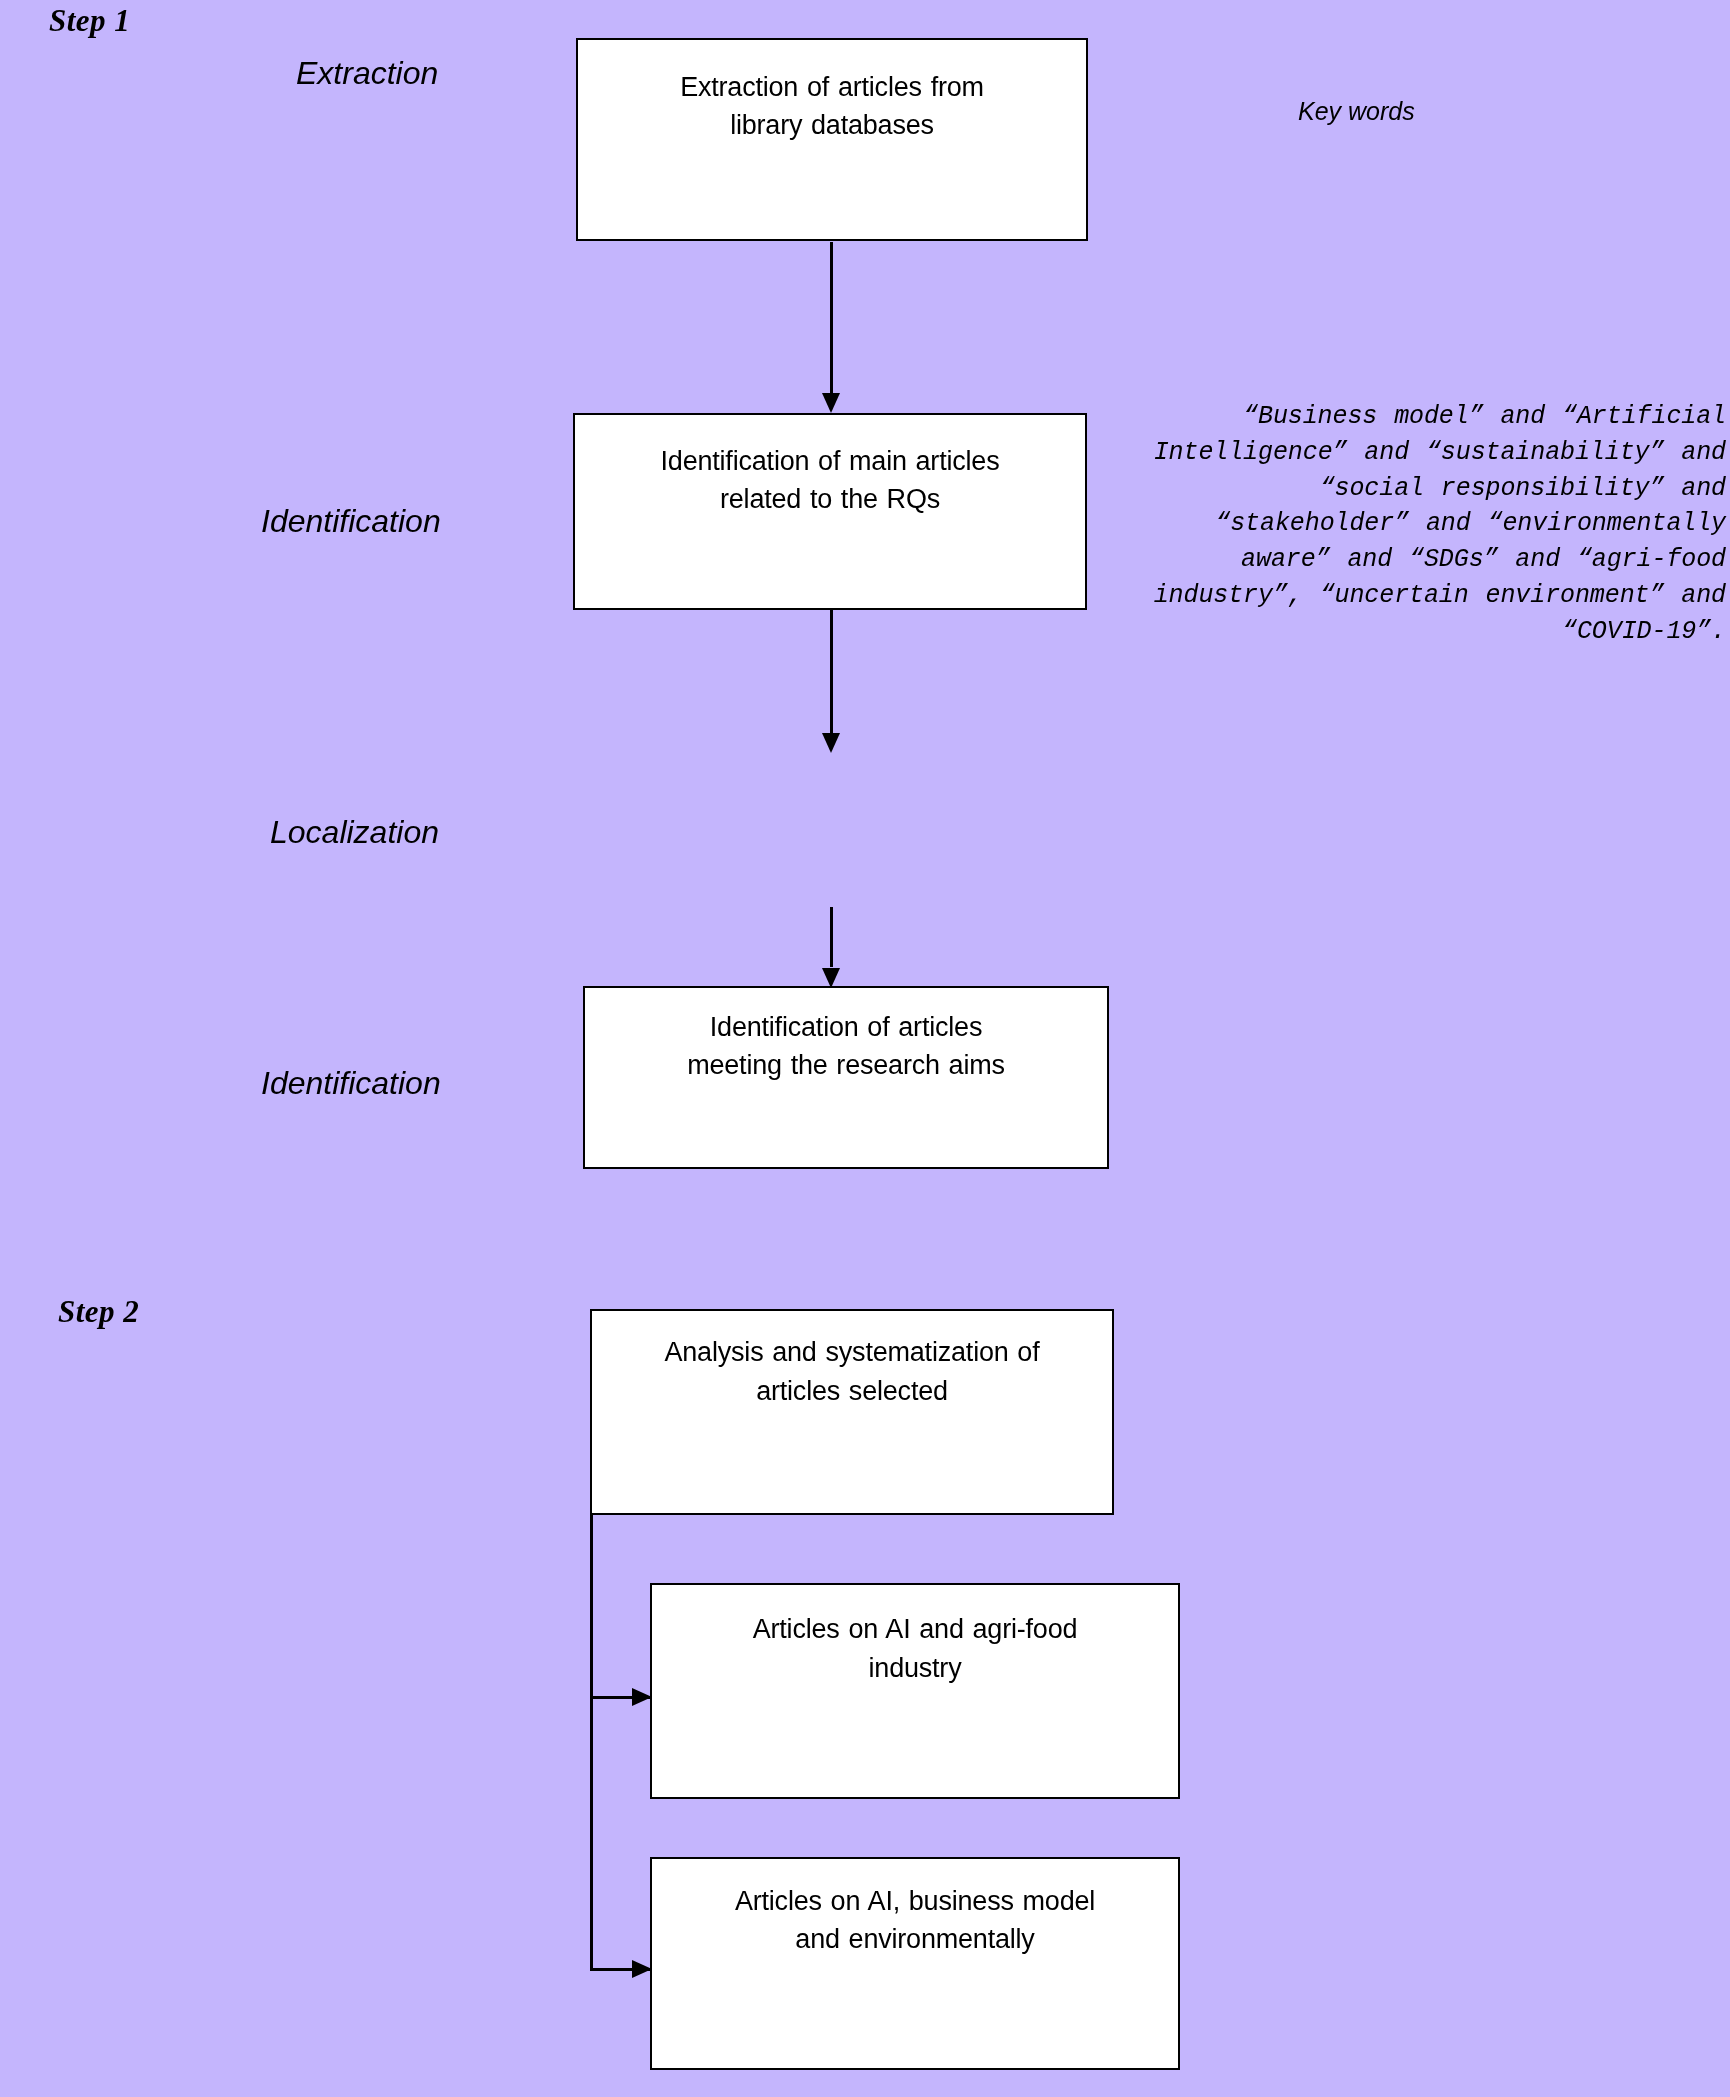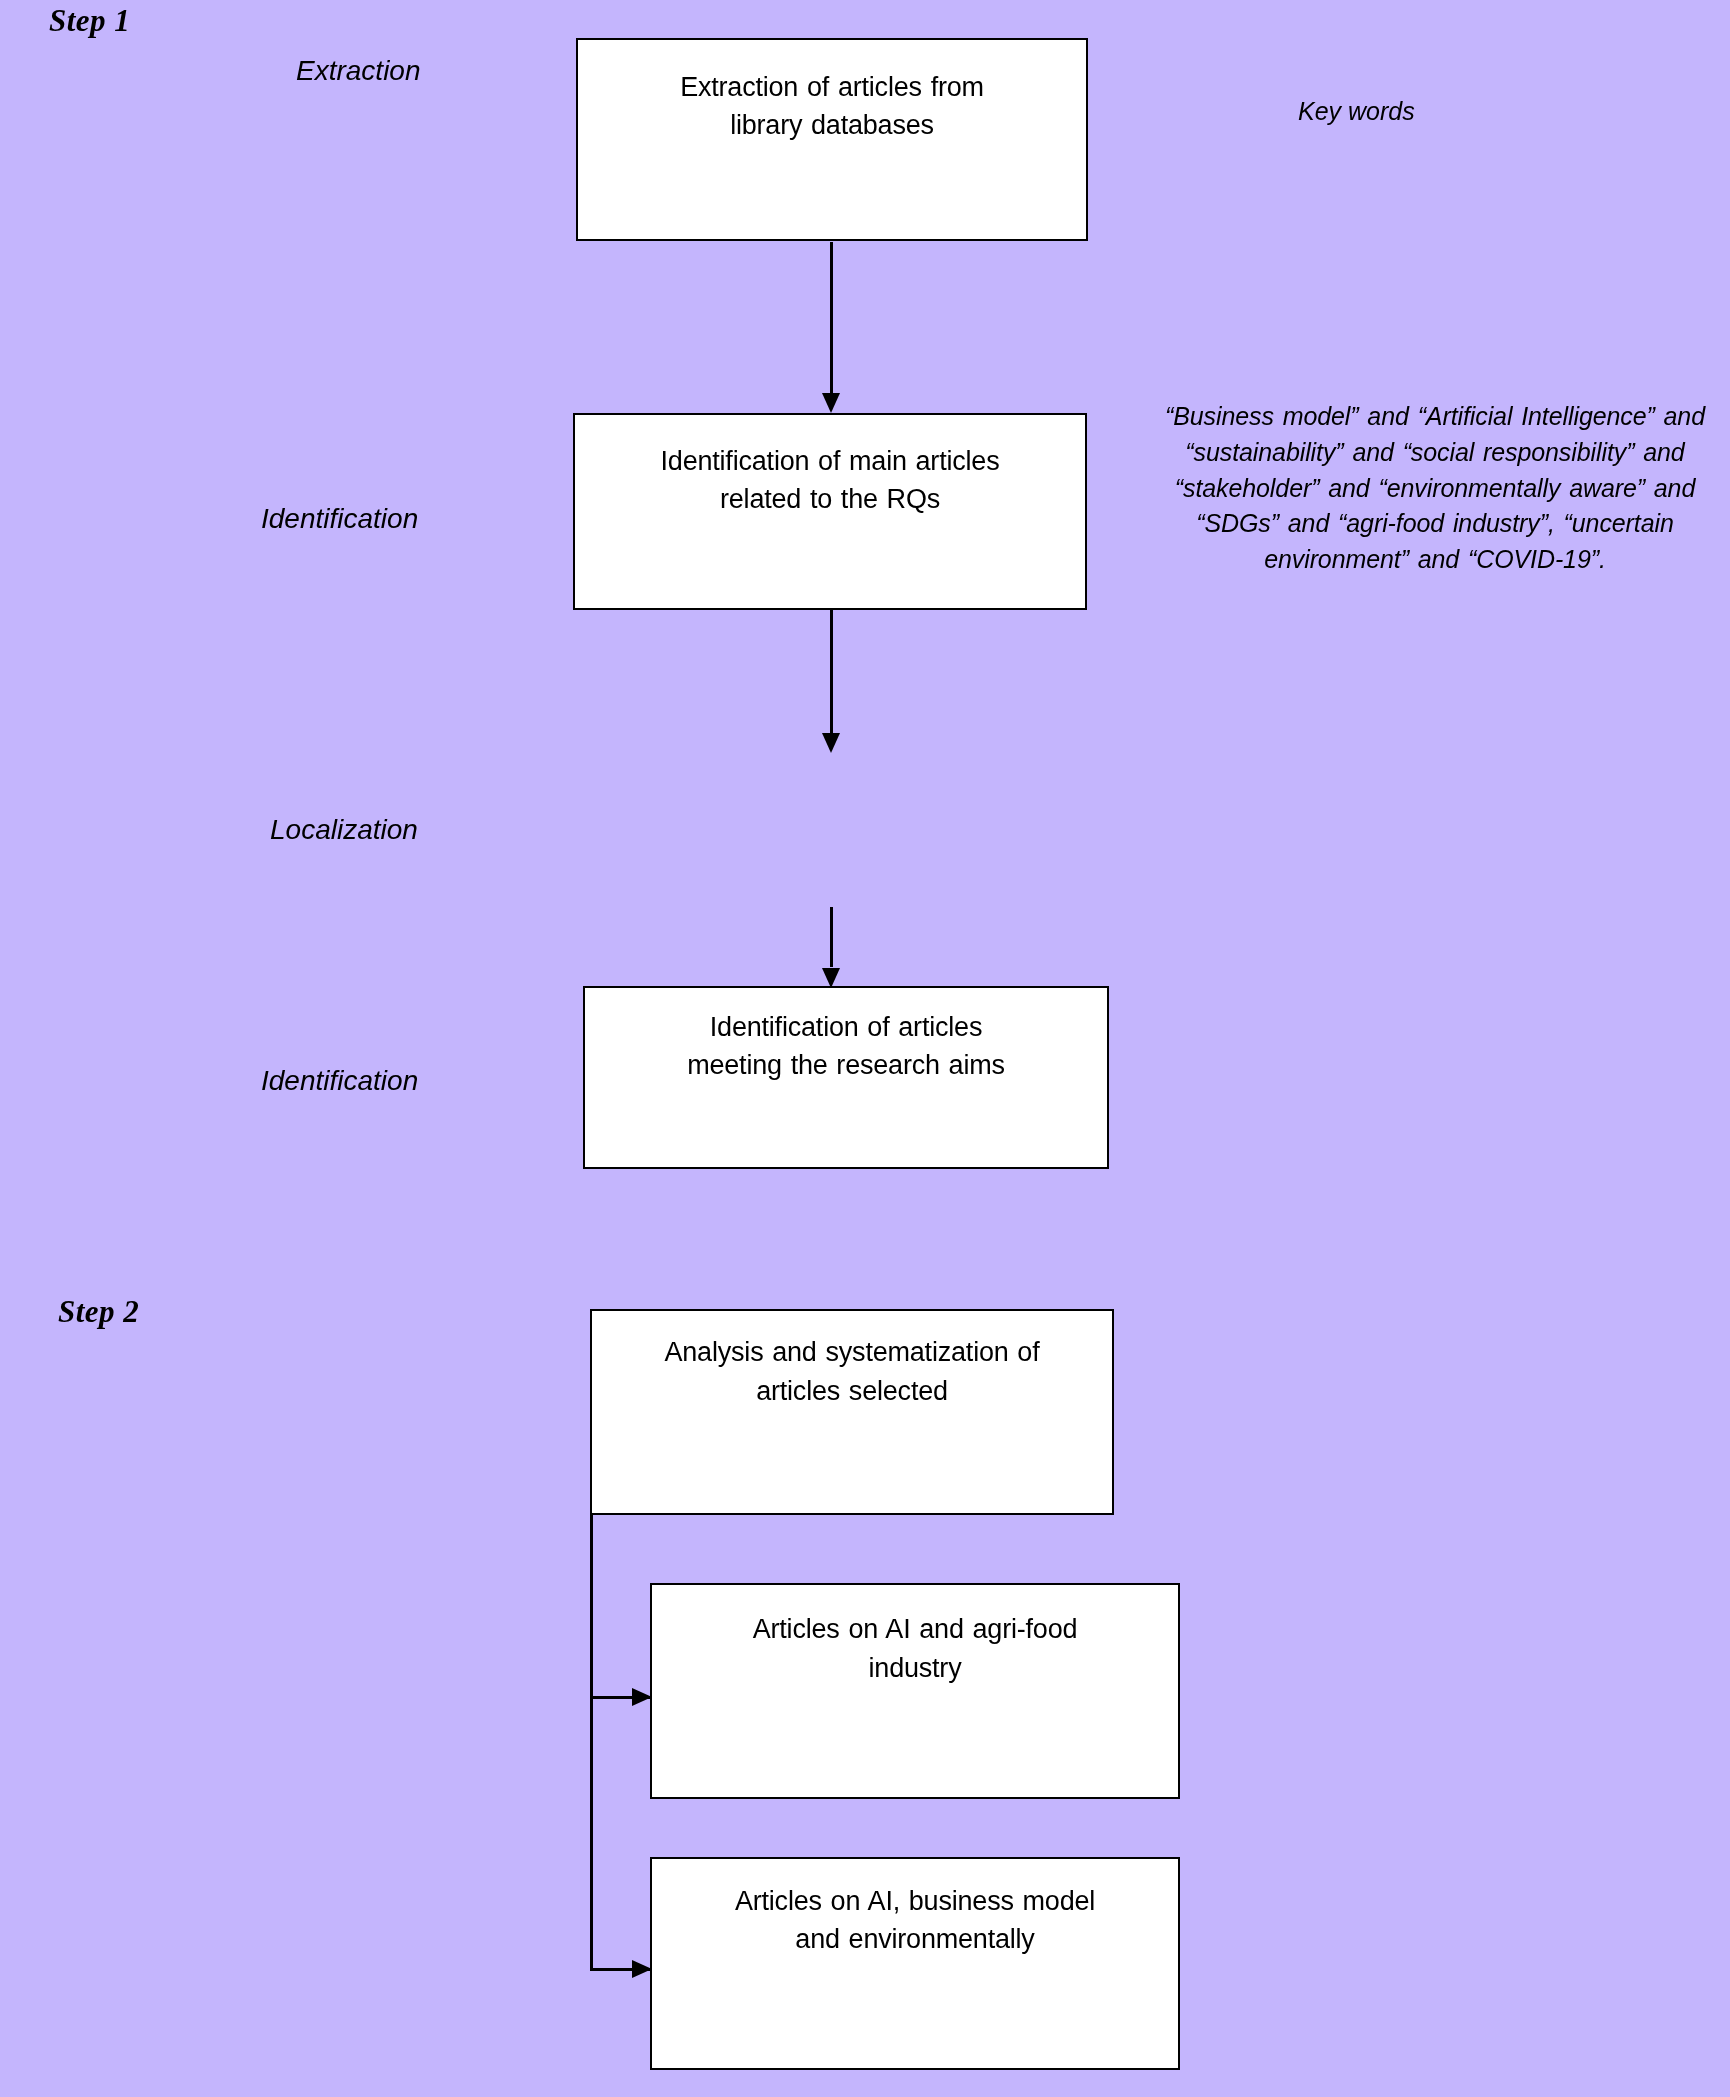--- a/index.html
+++ b/index.html
@@ -29,21 +29,21 @@
     letter-spacing: 0.5px;
     white-space: nowrap;
     line-height: 1;
   }
 
   
   .stage-label {
     position: absolute;
     font-family: "Liberation Sans", sans-serif;
     font-style: italic;
-    font-size: 28px;
+    font-size: 32px;
     white-space: nowrap;
     line-height: 1;
   }
 
   
   .flow-box {
     position: absolute;
     box-sizing: border-box;
     border: 2.5px solid #000000;
     background: #ffffff;
@@ -66,27 +66,27 @@
   .annotation-title {
     position: absolute;
     font-family: "Liberation Sans", sans-serif;
     font-style: italic;
     font-size: 25px;
     white-space: nowrap;
     line-height: 1;
   }
   .annotation-body {
     position: absolute;
-    font-family: Liberation Sans, sans-serif;
+    font-family: Liberation Mono, monospace;
     font-style: italic;
     font-size: 25px;
     line-height: 1.43;
     letter-spacing: -0.1px;
     word-spacing: 2px;
-    text-align: center;
+    text-align: right;
   }
 
   
   .v-line {
     position: absolute;
     width: 2.5px;
     background: #000000;
   }
   .h-line {
     position: absolute;

